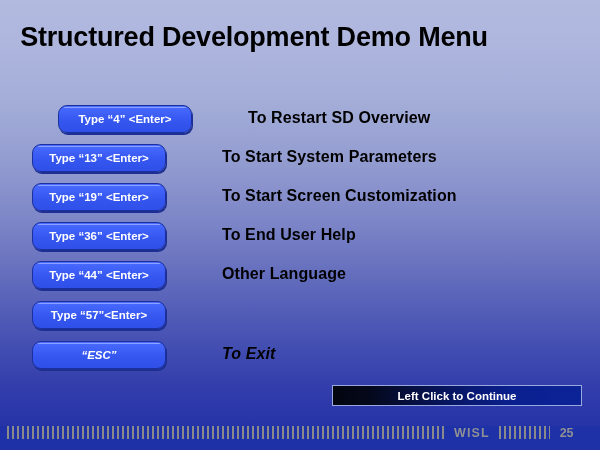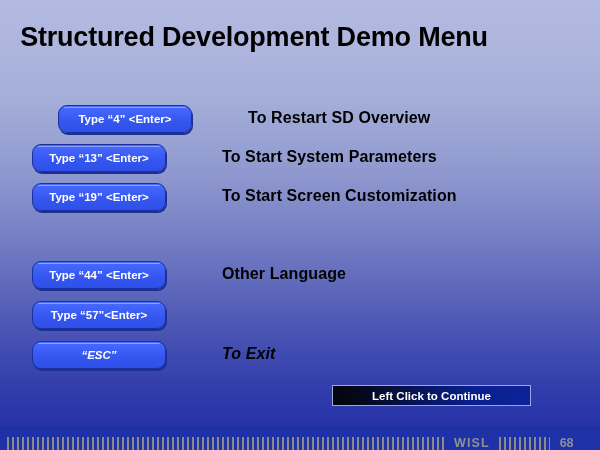--- a/index.html
+++ b/index.html
@@ -93,21 +93,21 @@
     font-weight: bold;
     white-space: nowrap;
     letter-spacing: 0.1px;
   }
 
   
   #continue-bar {
     position: absolute;
     left: 332px;
     top: 385px;
-    width: 199px;
+    width: 250px;
     height: 21px;
     box-sizing: border-box;
     border: 1px solid #9aa8e0;
     background: linear-gradient(to right,
         #03060f 0%,
         #04081a 14%,
         #061044 34%,
         #081a74 56%,
         #0a2090 74%,
         #0c2398 100%);
@@ -122,21 +122,21 @@
 
   
   #footer {
     position: absolute;
     left: 0;
     bottom: 0;
     width: 600px;
     height: 24px;
     background: #1e31a6;
     display: flex;
-    align-items: flex-end;
+    align-items: flex-start;
   }
   .tickbar {
     height: 13px;
     background-image: repeating-linear-gradient(to right,
         #8a8a8a 0px, #8a8a8a 2px,
         rgba(0,0,0,0) 2px, rgba(0,0,0,0) 5px);
   }
   #tickbar-left  { margin-left: 7px; width: 438px; }
   #tickbar-right { margin-left: 9px; width: 51px; }
   #footer-label {
@@ -170,20 +170,24 @@
   <div class="menu-row" style="top:144px;">
     <div class="key-button">Type  “13” &lt;Enter&gt;</div>
     <div class="desc">To Start System Parameters</div>
   </div>
 
   <div class="menu-row" style="top:183px;">
     <div class="key-button">Type “19” &lt;Enter&gt;</div>
     <div class="desc">To Start Screen Customization</div>
   </div>
 
+  <div class="menu-row" style="top:222px;">
+    <div class="key-button">Type “36” &lt;Enter&gt;</div>
+    <div class="desc">To End User Help</div>
+  </div>
 
   <div class="menu-row" style="top:261px;">
     <div class="key-button">Type “44” &lt;Enter&gt;</div>
     <div class="desc">Other Language</div>
   </div>
 
   <div class="menu-row" style="top:301px;">
     <div class="key-button">Type “57”&lt;Enter&gt;</div>
   </div>
 
@@ -191,16 +195,16 @@
     <div class="key-button">“ESC”</div>
     <div class="desc">To Exit</div>
   </div>
 
   <div id="continue-bar">Left Click to Continue</div>
 
   <div id="footer">
     <div class="tickbar" id="tickbar-left"></div>
     <div id="footer-label">WISL</div>
     <div class="tickbar" id="tickbar-right"></div>
-    <div id="footer-page">68</div>
+    <div id="footer-page">25</div>
   </div>
 
 </div>
 
 </body></html>

